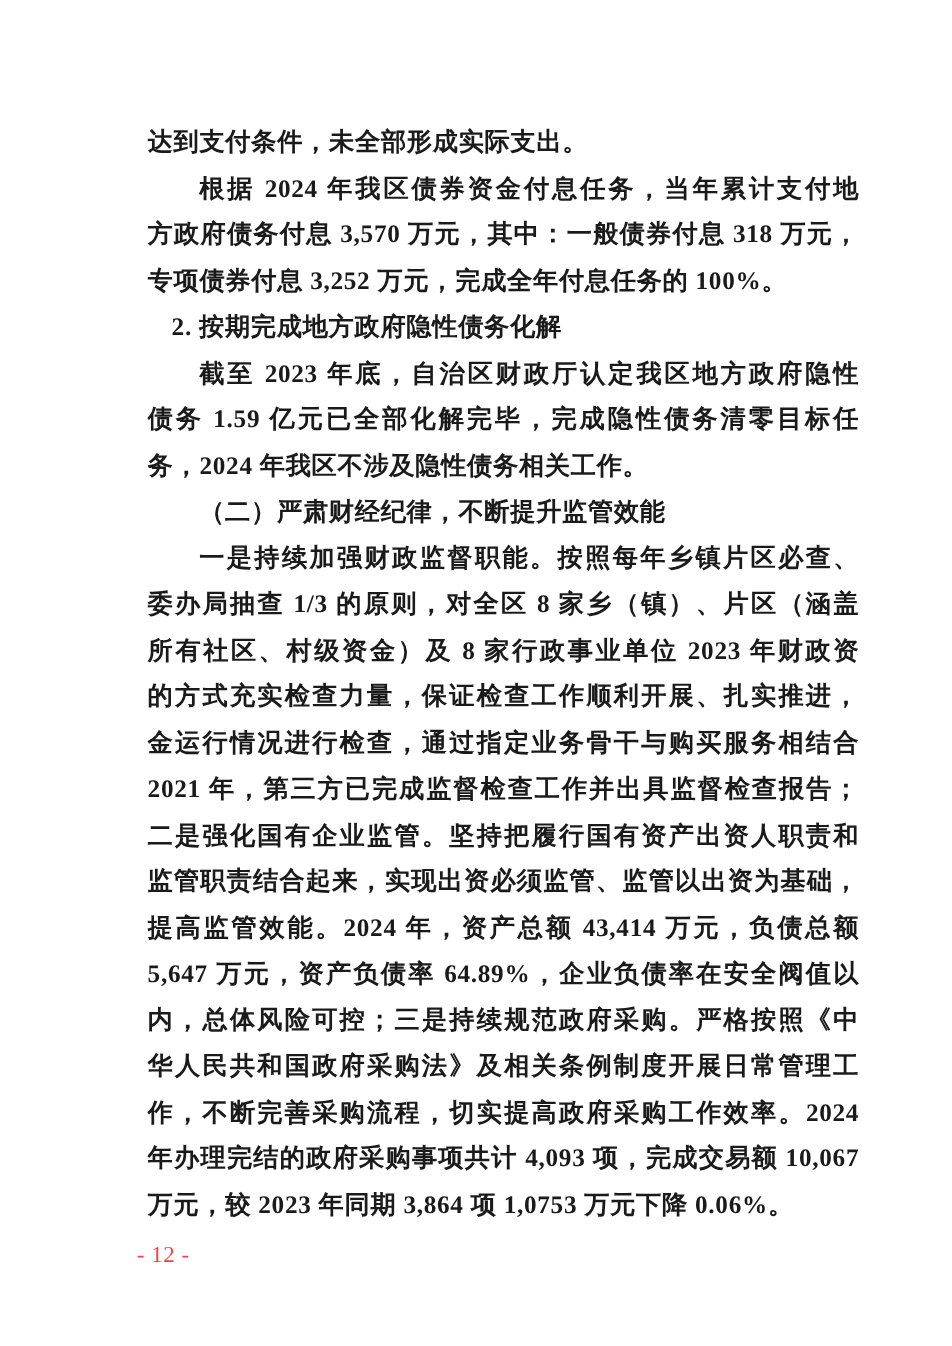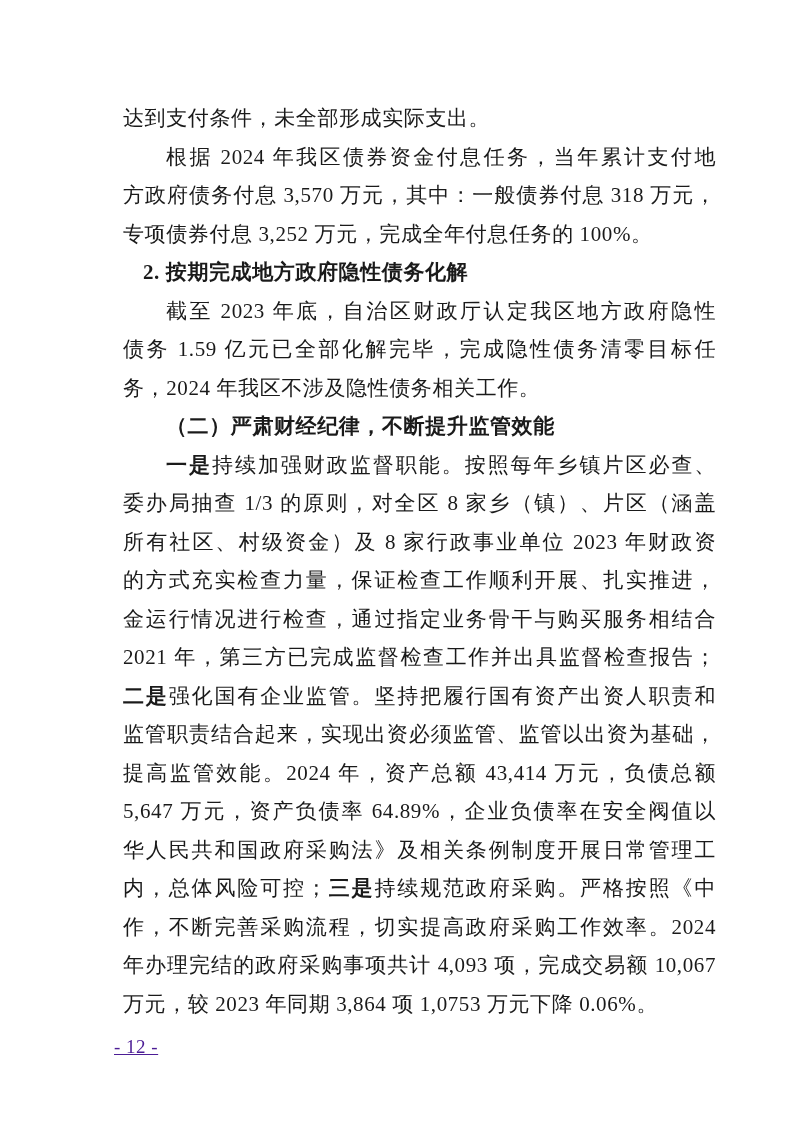--- a/index.html
+++ b/index.html
@@ -35,31 +35,30 @@
     overflow: hidden;
     text-align: justify;
     text-align-last: justify;
   }
   .line.no-just {
     text-align: left;
     text-align-last: left;
   }
   .line.ind-two { padding-left: 43px; }
   .line.ind-num { padding-left: 20px; }
-  .line .seg { font-weight: normal; }
+  .line .seg { font-weight: bold; }
   .line .seg.bold { font-weight: bold; }
   .line.heading .seg { font-weight: bold; text-align: right; }
   .page-footer {
     position: absolute;
     left: 114px;
     top: 1036px;
     font-size: 19px;
     letter-spacing: 0.5px;
-    color: #4c1d95;
-    text-decoration: underline;
+    color: #ef4444;
   }
 </style>
 </head>
 <body>
 
 <div class="page">
   <div class="text-block" id="text-block">
       <div class="line no-just"><span class="seg">达到支付条件，未全部形成实际支出。</span></div>
       <div class="line ind-two"><span class="seg">根据 2024 年我区债券资金付息任务，当年累计支付地</span></div>
       <div class="line"><span class="seg">方政府债务付息 3,570 万元，其中：一般债券付息 318 万元，</span></div>
@@ -72,20 +71,20 @@
       <div class="line ind-two"><span class="seg bold">一是</span><span class="seg">持续加强财政监督职能。按照每年乡镇片区必查、</span></div>
       <div class="line"><span class="seg">委办局抽查 1/3 的原则，对全区 8 家乡（镇）、片区（涵盖</span></div>
       <div class="line"><span class="seg">所有社区、村级资金）及 8 家行政事业单位 2023 年财政资</span></div>
       <div class="line"><span class="seg">的方式充实检查力量，保证检查工作顺利开展、扎实推进，</span></div>
       <div class="line"><span class="seg">金运行情况进行检查，通过指定业务骨干与购买服务相结合</span></div>
       <div class="line"><span class="seg">2021 年，第三方已完成监督检查工作并出具监督检查报告；</span></div>
       <div class="line"><span class="seg bold">二是</span><span class="seg">强化国有企业监管。坚持把履行国有资产出资人职责和</span></div>
       <div class="line"><span class="seg">监管职责结合起来，实现出资必须监管、监管以出资为基础，</span></div>
       <div class="line"><span class="seg">提高监管效能。2024 年，资产总额 43,414 万元，负债总额</span></div>
       <div class="line"><span class="seg">5,647 万元，资产负债率 64.89%，企业负债率在安全阀值以</span></div>
+      <div class="line"><span class="seg">内，总体风险可控；</span><span class="seg bold">三是</span><span class="seg">持续规范政府采购。严格按照《中</span></div>
       <div class="line"><span class="seg">华人民共和国政府采购法》及相关条例制度开展日常管理工</span></div>
-      <div class="line"><span class="seg">内，总体风险可控；</span><span class="seg bold">三是</span><span class="seg">持续规范政府采购。严格按照《中</span></div>
       <div class="line"><span class="seg">作，不断完善采购流程，切实提高政府采购工作效率。2024</span></div>
       <div class="line"><span class="seg">年办理完结的政府采购事项共计 4,093 项，完成交易额 10,067</span></div>
       <div class="line no-just"><span class="seg">万元，较 2023 年同期 3,864 项 1,0753 万元下降 0.06%。</span></div>
     </div>
   <div class="page-footer">- 12 -</div>
 </div>
 
 </body></html>

